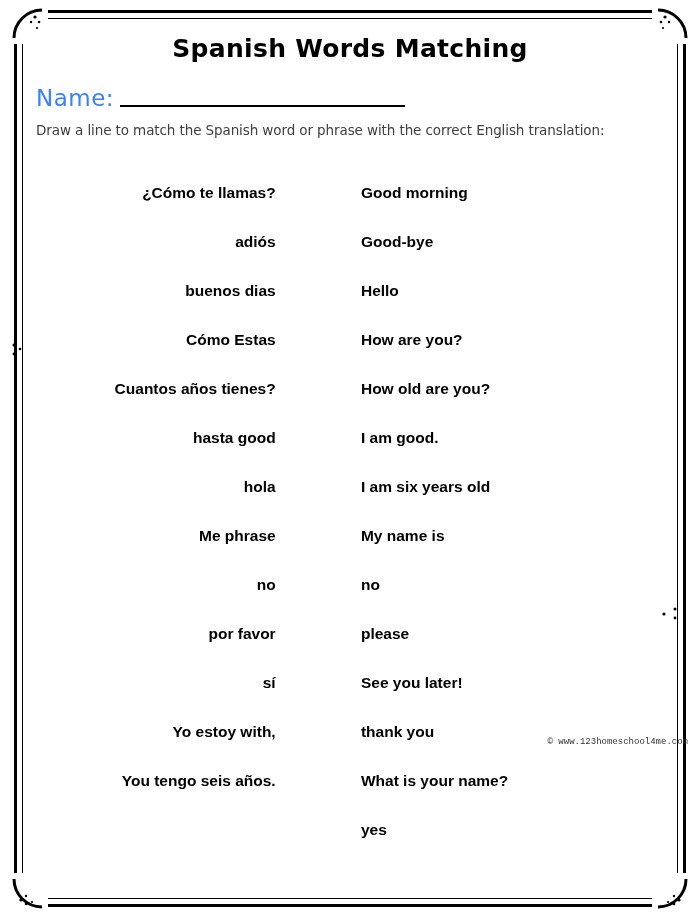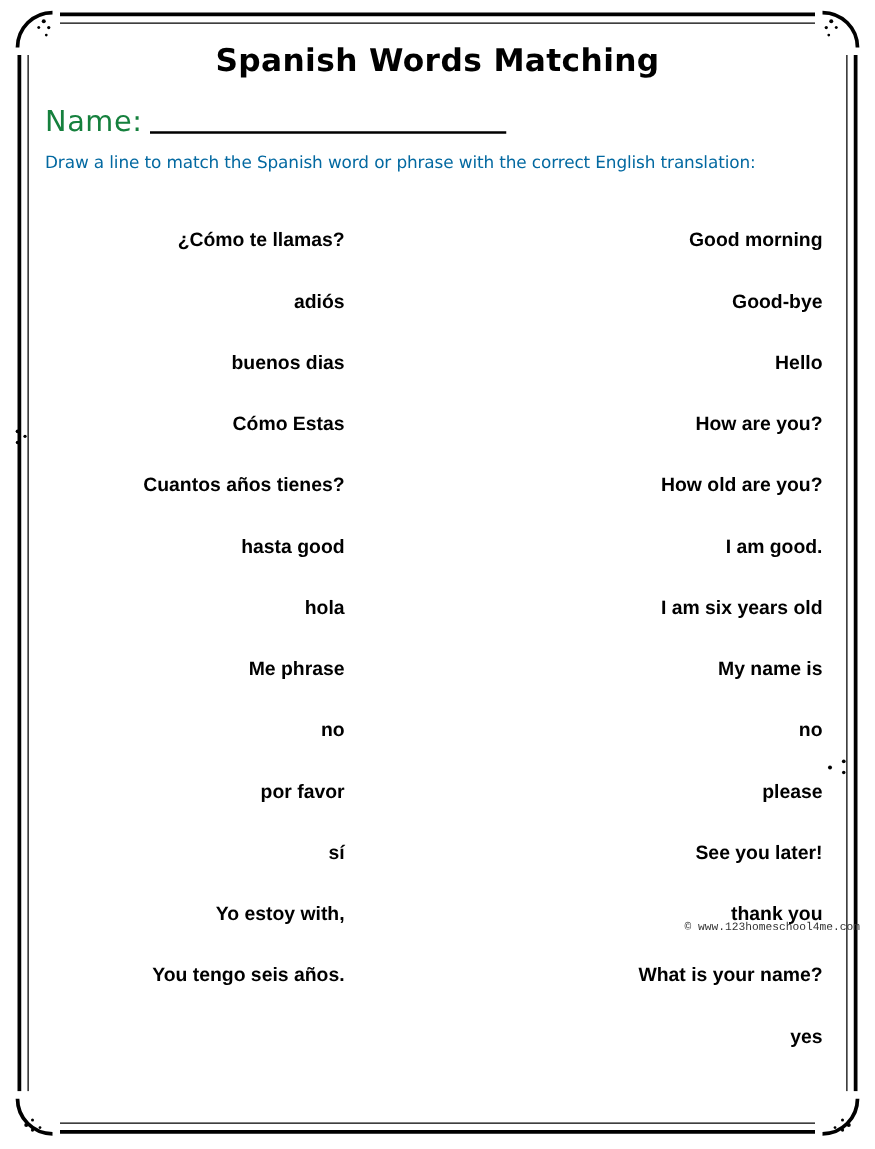--- a/index.html
+++ b/index.html
@@ -82,38 +82,38 @@
 
   .name-row {
     display: flex;
     align-items: flex-end;
     margin-top: 22px;
     padding-left: 4px;
   }
   .name-label {
     font-family: "DejaVu Sans", sans-serif;
     font-size: 23px;
-    color: #15803d;
+    color: #3b82f6;
     letter-spacing: 0.5px;
     line-height: 1;
   }
   .name-line {
     flex: 0 0 285px;
     border-bottom: 2.5px solid #000;
     height: 20px;
     margin-left: 6px;
     margin-bottom: 3px;
   }
 
   .instructions {
     margin-top: 12px;
     padding-left: 4px;
     font-family: "DejaVu Sans", sans-serif;
     font-size: 13.5px;
-    color: #0369a1;
+    color: #404040;
     letter-spacing: -0.1px;
   }
 
   .match-area {
     margin-top: 30px;
     display: flex;
     padding-left: 6px;
     padding-right: 10px;
   }
   .col {
@@ -125,21 +125,20 @@
     text-align: right;
     padding-right: 6px;
   }
   .col-gap {
     width: 74px;
   }
   .col-right {
     width: 300px;
     text-align: left;
     padding-left: 6px;
-    align-items: flex-end;
   }
   .term {
     font-family: "Liberation Sans", sans-serif;
     font-weight: bold;
     font-size: 15.5px;
     color: #000;
     height: 49px;
     line-height: 49px;
     white-space: nowrap;
   }

